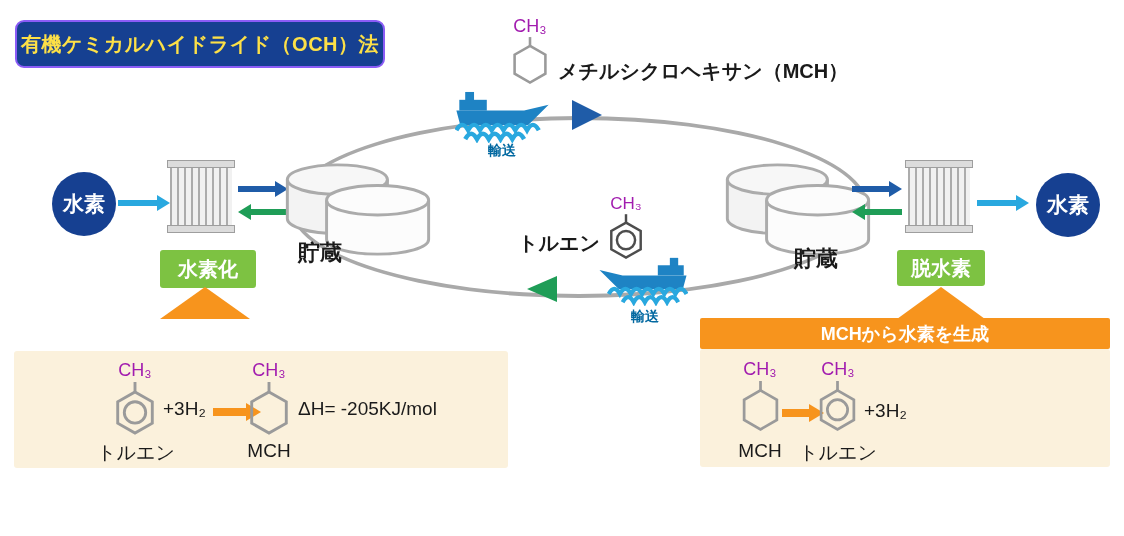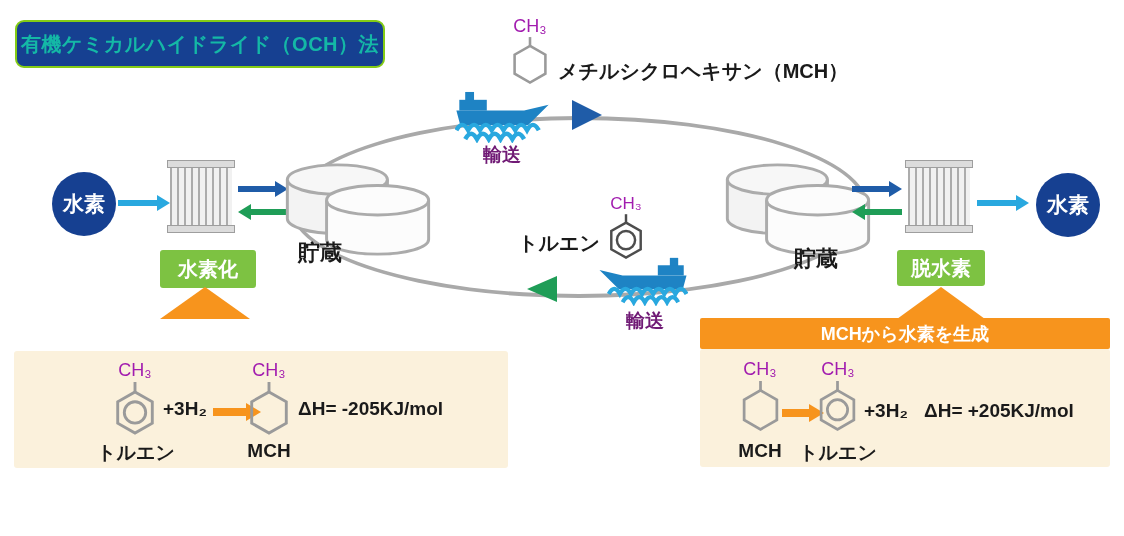--- a/index.html
+++ b/index.html
@@ -6,22 +6,22 @@
   #stage{
     position:relative;width:1124px;height:536px;background:#fff;overflow:hidden;
     font-family:"Liberation Sans","DejaVu Sans",sans-serif;color:#1a1a1a;
   }
   .abs{position:absolute;}
   .b{font-weight:bold;}
   .ctr{display:flex;align-items:center;justify-content:center;text-align:center;}
 
   
   .title-badge{
-    left:15px;top:20px;width:370px;height:48px;background:#164091;border:2px solid #84cc16;
-    border-radius:9px;color:#14b8a6;font-size:20px;font-weight:bold;letter-spacing:.5px;box-sizing:border-box;
+    left:15px;top:20px;width:370px;height:48px;background:#164091;border:2px solid #8b5cf6;
+    border-radius:9px;color:#fde047;font-size:20px;font-weight:bold;letter-spacing:.5px;box-sizing:border-box;
   }
 
   
   .cycle-ellipse{
     left:290px;top:116px;width:570px;height:174px;border:4px solid #A9A9A9;border-radius:50%;
   }
   .tri-right{width:0;height:0;border-top:15px solid transparent;border-bottom:15px solid transparent;border-left:30px solid #1F5CA8;}
   .tri-left{width:0;height:0;border-top:13px solid transparent;border-bottom:13px solid transparent;border-right:30px solid #1F9D57;}
 
   
@@ -51,22 +51,22 @@
   
   .proc-badge{background:#7DC242;color:#fff;font-size:20px;font-weight:bold;border-radius:3px;}
 
   
   .callout{width:0;height:0;border-left:45px solid transparent;border-right:45px solid transparent;border-bottom:32px solid #F7941D;}
 
   
   .banner{background:#F7941D;color:#fff;font-weight:bold;border-radius:2px;}
   .cream{background:#FBF1DC;border-radius:3px;}
 
-  .cyan-label{color:#701a75;font-size:19px;font-weight:bold;}
-  .chem-label{font-size:19px;font-weight:bold;color:#1a1a1a;}
+  .cyan-label{color:#0369a1;font-size:14px;font-weight:bold;}
+  .chem-label{font-size:19px;font-weight:normal;color:#1a1a1a;}
   .ch3{font-size:17px;font-weight:normal;color:#a21caf;}
   .caption{left:0;top:494px;width:1124px;text-align:center;font-family:"Liberation Serif","DejaVu Serif",serif;
     font-size:19px;color:#111;letter-spacing:1.5px;}
   svg{display:block;}
 </style>
 </head>
 <body>
 
 <div id="stage">
 
@@ -220,16 +220,15 @@
     <svg width="47" height="53" viewBox="0 0 60 68">
       <g fill="none" stroke="#9A9A9A" stroke-width="3.5">
         <line x1="30" y1="0" x2="30" y2="12"></line>
         <polygon points="30,12 51,24 51,50 30,62 9,50 9,24"></polygon>
         <circle cx="30" cy="37" r="13"></circle>
       </g>
     </svg>
   </span>
   <div class="abs ctr chem-label" style="left:796px;top:440px;width:84px;">トルエン</div>
   <div class="abs chem-label" style="left:864px;top:400px;">+3H₂</div>
-  <div class="abs chem-label" style="left:924px;top:400px;">ΔH= +205KJ/mol</div>
 
 
 </div>
 
 </body></html>

